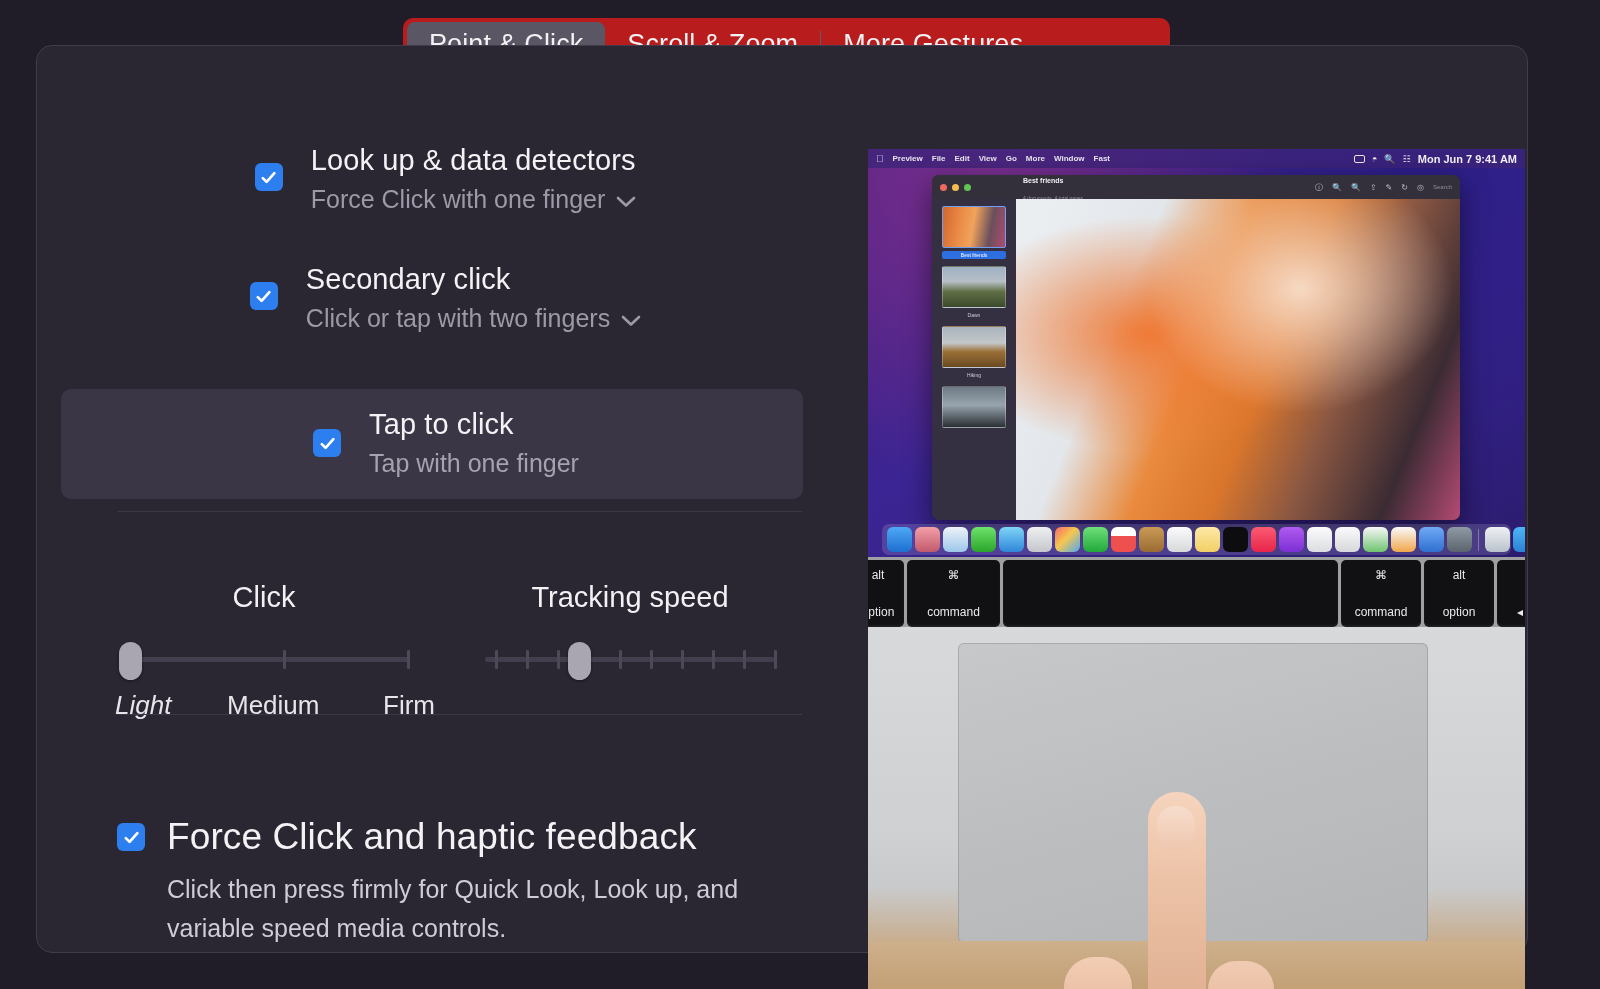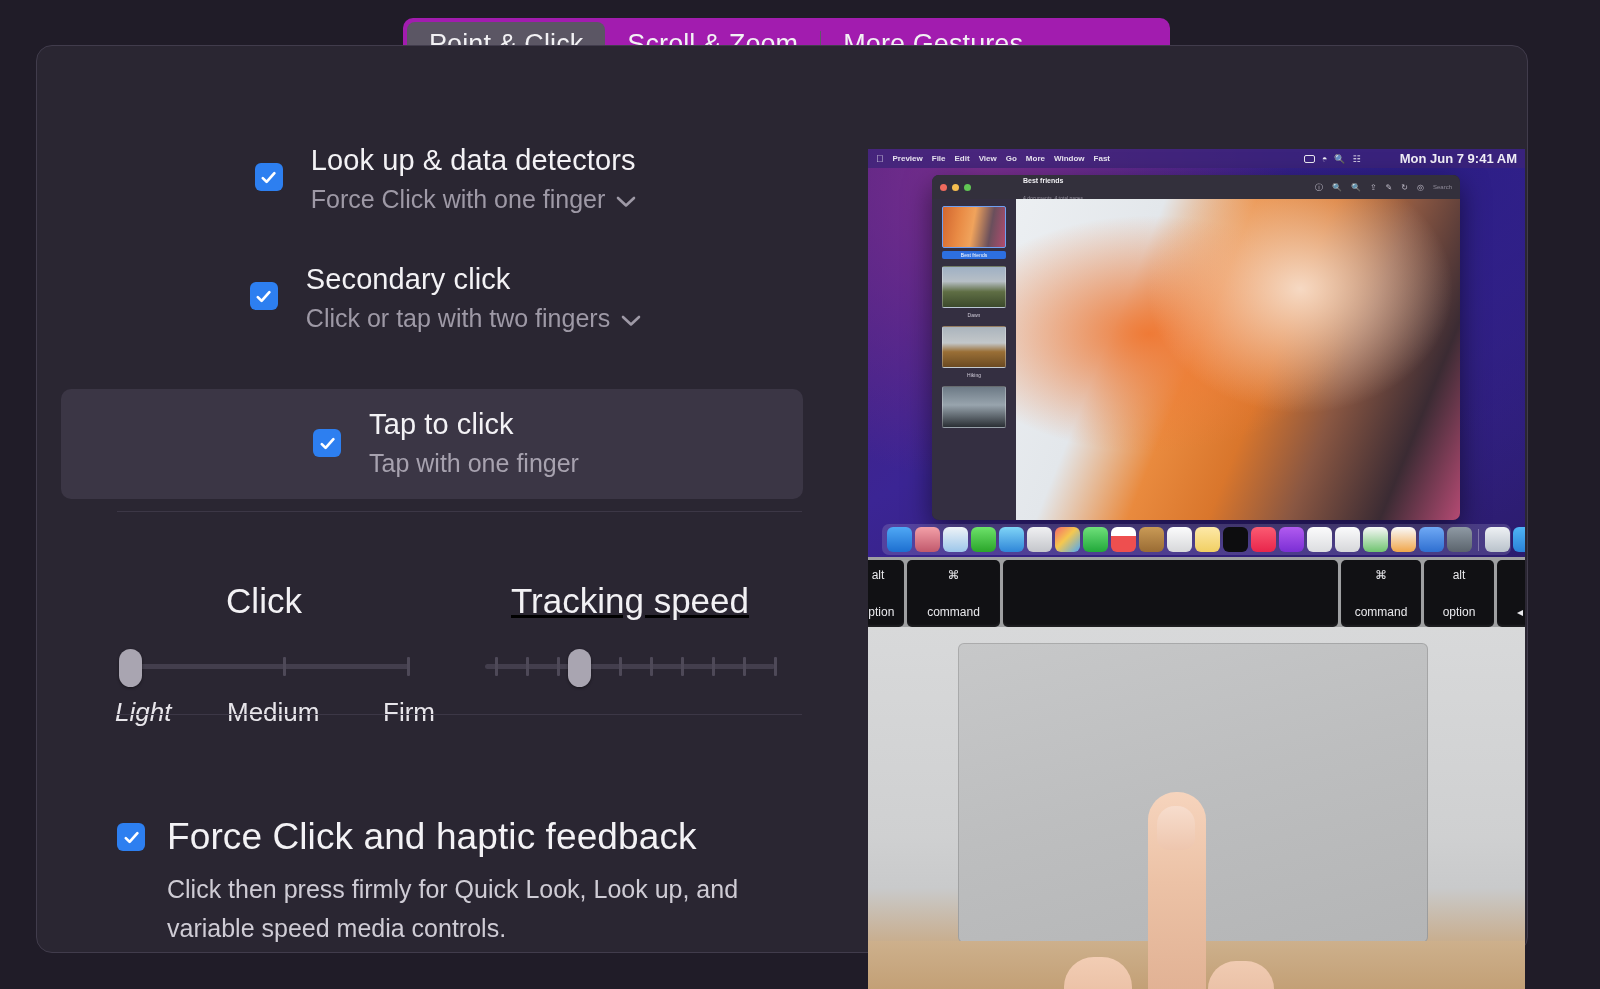--- a/index.html
+++ b/index.html
@@ -8,21 +8,21 @@
     background: #201c28;
     font-family: "Liberation Sans", sans-serif;
     overflow: hidden;
   }
   body { position: relative; }
 
   
   .tabbar {
     position: absolute; left: 403px; top: 18px;
     width: 767px; height: 52px;
-    background: #a21caf;
+    background: #b91c1c;
     border-radius: 10px;
     display: flex; align-items: center;
   }
   .tab {
     height: 44px; margin: 0 0px;
     display: flex; align-items: center; justify-content: center;
     color: #f2f1f4; font-size: 27px; letter-spacing: .1px;
     border-radius: 8px; padding: 0 22px;
     position: relative;
   }
@@ -80,21 +80,21 @@
   
   .divider {
     position: absolute; left: 80px; width: 685px; height: 1px;
     background: #3c3746;
   }
 
   
   .sliders { position: absolute; left: 0; top: 535px; width: 800px; }
   .slider-block { position: absolute; }
   .slider-label {
-    color: #f2f1f4; font-size: 35px; text-align: center;
+    color: #f2f1f4; font-size: 29px; text-align: center;
     white-space: nowrap; margin-bottom: 28px;
   }
   .track-wrap { position: relative; height: 34px; }
   .track {
     position: absolute; top: 15px; left: 0; right: 0; height: 5px;
     background: #433e4d; border-radius: 3px;
   }
   .tick {
     position: absolute; top: 8px; width: 3px; height: 19px;
     background: #4e4958; border-radius: 1px;
@@ -138,21 +138,21 @@
     position: absolute; left: 0; top: 0; width: 657px; height: 19px;
     background: rgba(60,36,120,.78);
     display: flex; align-items: center; padding: 0 8px;
     font-size: 8px; color: #f0eef6; gap: 9px;
   }
   .menubar .mi { white-space: nowrap; font-weight: 700; opacity: .95; }
   .menubar .apple { font-size: 10px; line-height: 1; }
   .mb-right { margin-left: auto; display: flex; align-items: center; gap: 7px; }
   .mb-right .gl { font-size: 9px; }
   .mb-ic { width: 11px; height: 8px; border: 1px solid #e9e7f0; border-radius: 2px; }
-  .mb-clock { font-size: 13px; white-space: nowrap; font-weight: 600; margin-left: 32px; }
+  .mb-clock { font-size: 11px; white-space: nowrap; font-weight: 600; }
 
   
   .pvw {
     position: absolute; left: 64px; top: 26px; width: 528px; height: 345px;
     background: #2b2833; border-radius: 7px; overflow: hidden;
     box-shadow: 0 10px 28px rgba(0,0,0,.5);
   }
   .pvw-tb {
     position: absolute; left: 0; top: 0; width: 100%; height: 24px;
     background: #33303c; display: flex; align-items: center; padding: 0 8px;
@@ -347,21 +347,21 @@
           <div class="tick" style="left:288px;"></div>
           <div class="knob" style="left:0px;"></div>
         </div>
         <div class="ends">
           <span style="left:-4px;font-style:italic;">Light</span>
           <span style="left:108px;">Medium</span>
           <span style="left:264px;">Firm</span>
         </div>
       </div>
 
-      <div class="slider-block" style="left:448px; top:0; width:290px;text-decoration:underline;">
+      <div class="slider-block" style="left:448px; top:0; width:290px;">
         <div class="slider-label">Tracking speed</div>
         <div class="track-wrap">
           <div class="track"></div>
           <div class="tick" style="left:10px;"></div>
           <div class="tick" style="left:41px;"></div>
           <div class="tick" style="left:72px;"></div>
           <div class="tick" style="left:103px;"></div>
           <div class="tick" style="left:134px;"></div>
           <div class="tick" style="left:165px;"></div>
           <div class="tick" style="left:196px;"></div>

